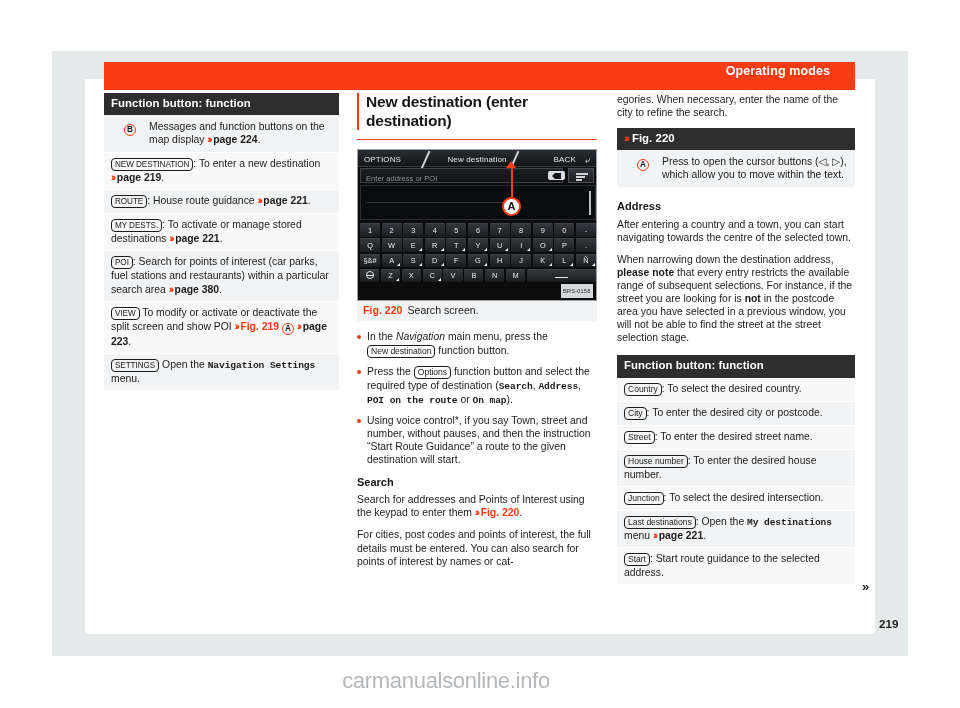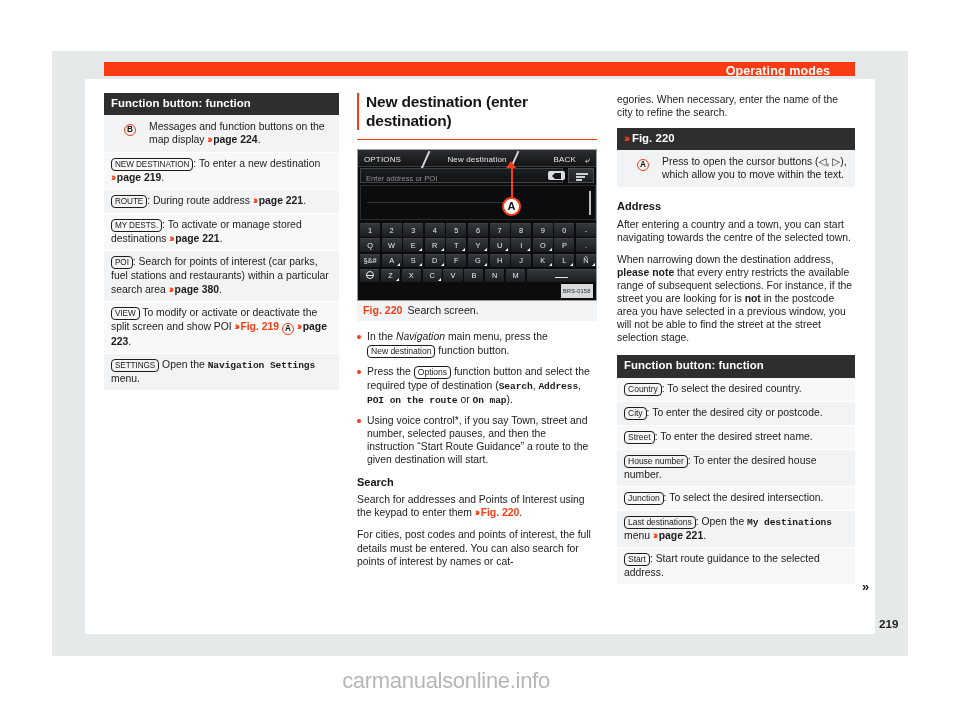--- a/index.html
+++ b/index.html
@@ -32,21 +32,21 @@
     height: 555px;
     background: #ffffff;
   }
 
   
   #run-header {
     position: absolute;
     left: 104px;
     top: 62px;
     width: 751px;
-    height: 14px;
+    height: 28px;
     background: #fa3c15;
   }
   #run-header .title {
     position: absolute;
     right: 25px;
     top: 2px;
     color: #ffffff;
     font-size: 12.5px;
     font-weight: bold;
     letter-spacing: 0.1px;
@@ -488,21 +488,21 @@
     <div class="txt">
       <span>Messages and function buttons on the map display </span><span class="arr">›››</span><span class="ref">page 224</span><span>.</span>
     </div>
   </div>
 
   <div class="row alt">
     <span class="fb caps">NEW DESTINATION</span><span>: To enter a new destination </span><span class="arr">›››</span><span class="ref">page 219</span><span>.</span>
   </div>
 
   <div class="row">
-    <span class="fb caps">ROUTE</span><span>: During route address </span><span class="arr">›››</span><span class="ref">page 221</span><span>.</span>
+    <span class="fb caps">ROUTE</span><span>: House route guidance </span><span class="arr">›››</span><span class="ref">page 221</span><span>.</span>
   </div>
 
   <div class="row alt">
     <span class="fb caps">MY DESTS.</span><span>: To activate or manage stored destinations </span><span class="arr">›››</span><span class="ref">page 221</span><span>.</span>
   </div>
 
   <div class="row">
     <span class="fb caps">POI</span><span>: Search for points of interest (car parks, fuel stations and restaurants) within a particular search area </span><span class="arr">›››</span><span class="ref">page 380</span><span>.</span>
   </div>
 
@@ -621,21 +621,21 @@
   </div>
 
   <div class="bullet">
     <span>In the </span><span class="ital">Navigation</span><span> main menu, press the </span><span class="fb">New destination</span><span> function button.</span>
   </div>
 
   <div class="bullet">
     <span>Press the </span><span class="fb">Options</span><span> function button and select the required type of destination (</span><span class="mono">Search</span><span>, </span><span class="mono">Address</span><span>, </span><span class="mono">POI on the route</span><span> or </span><span class="mono">On map</span><span>).</span>
   </div>
 
-  <div class="bullet">Using voice control*, if you say Town, street and number, selected pauses, and then the instruction “Start Route Guidance” a route to the given destination will start.</div>
+  <div class="bullet">Using voice control*, if you say Town, street and number, without pauses, and then the instruction “Start Route Guidance” a route to the given destination will start.</div>
 
   <div class="sub-head sp">Search</div>
 
   <div class="para">
     <span>Search for addresses and Points of Interest using the keypad to enter them </span><span class="arr">›››</span><span class="red">Fig. 220</span><span>.</span>
   </div>
 
   <div class="para">For cities, post codes and points of interest, the full details must be entered. You can also search for points of interest by names or cat-</div>
 
 </div>

